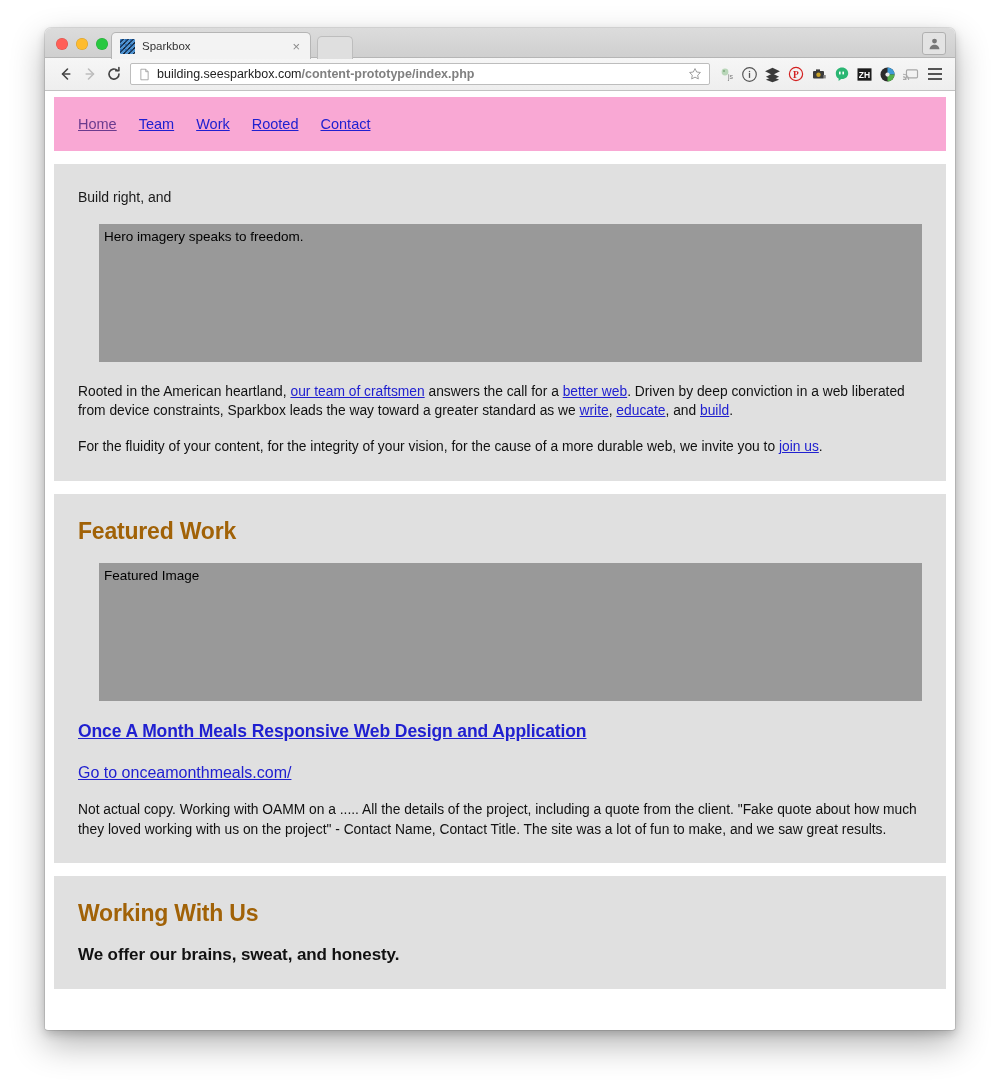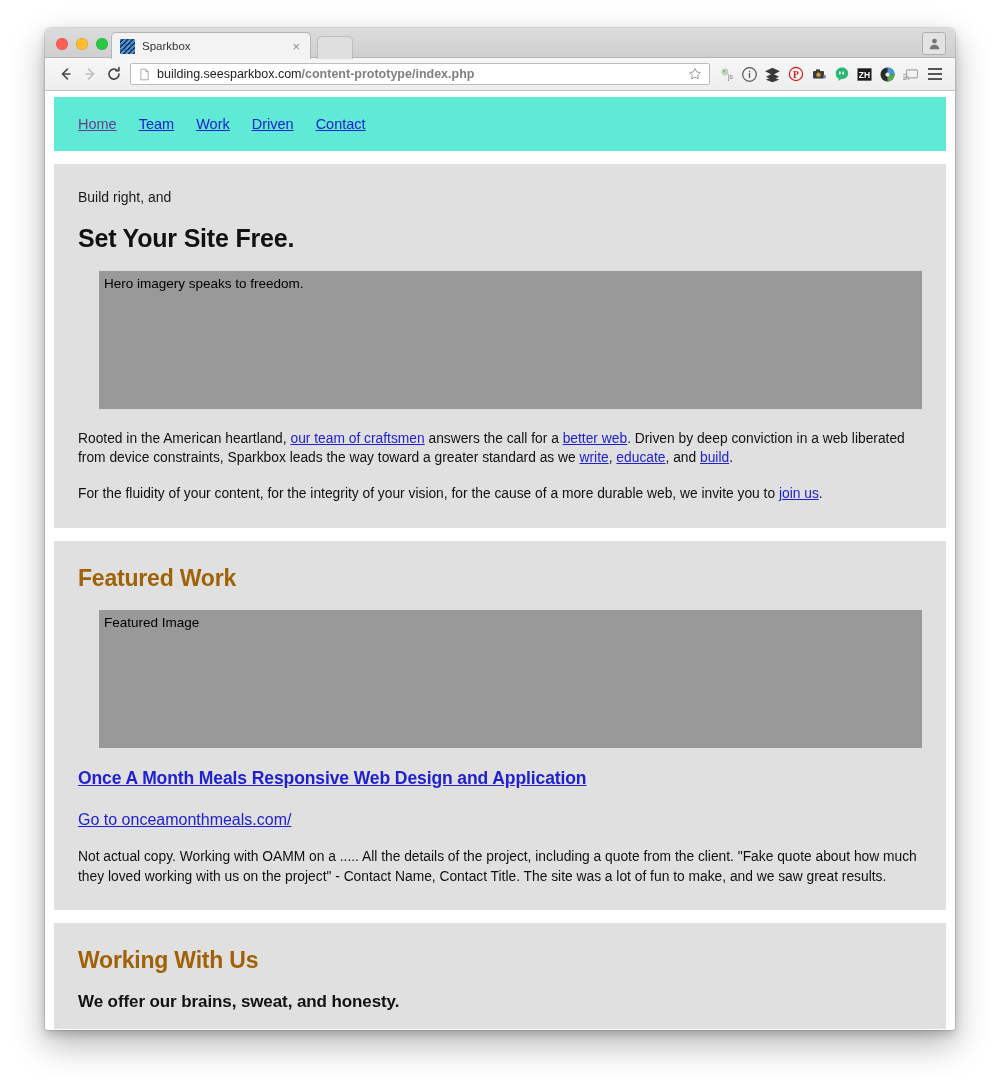--- a/index.html
+++ b/index.html
@@ -142,21 +142,21 @@
     padding: 6px 0 0 0;
   }
   .page { padding: 0 9px; }
 
   .band {
     background: #e0e0e0;
     padding: 24px 24px;
     margin-bottom: 13px;
   }
   .band.nav {
-    background: #5eead4;
+    background: #f9a8d4;
     padding: 19px 24px;
   }
 
   .sitenav { display: flex; gap: 22px; }
   .sitenav a { font-size: 14.5px; }
 
   a { color: #2020d0; text-decoration: underline; }
   a.visited { color: #6b3b8e; }
 
   .eyebrow {
@@ -333,28 +333,27 @@
   </div>
 
   <div class="viewport">
     <div class="page">
 
       <div class="band nav">
         <nav class="sitenav">
           <a class="visited" href="#">Home</a>
           <a href="#">Team</a>
           <a href="#">Work</a>
-          <a href="#">Driven</a>
+          <a href="#">Rooted</a>
           <a href="#">Contact</a>
         </nav>
       </div>
 
       <section class="band">
         <p class="eyebrow">Build right, and</p>
-        <h1>Set Your Site Free.</h1>
 
         <div class="imgph hero">
           <span>Hero imagery speaks to freedom.</span>
         </div>
 
         <p><span>Rooted in the American heartland, </span><a href="#">our team of craftsmen</a><span> answers the call for a </span><a href="#">better web</a><span>. Driven by deep conviction in a web liberated from device constraints, Sparkbox leads the way toward a greater standard as we </span><a href="#">write</a><span>, </span><a href="#">educate</a><span>, and </span><a href="#">build</a><span>.</span></p>
 
         <p><span>For the fluidity of your content, for the integrity of your vision, for the cause of a more durable web, we invite you to </span><a href="#">join us</a><span>.</span></p>
       </section>
 

